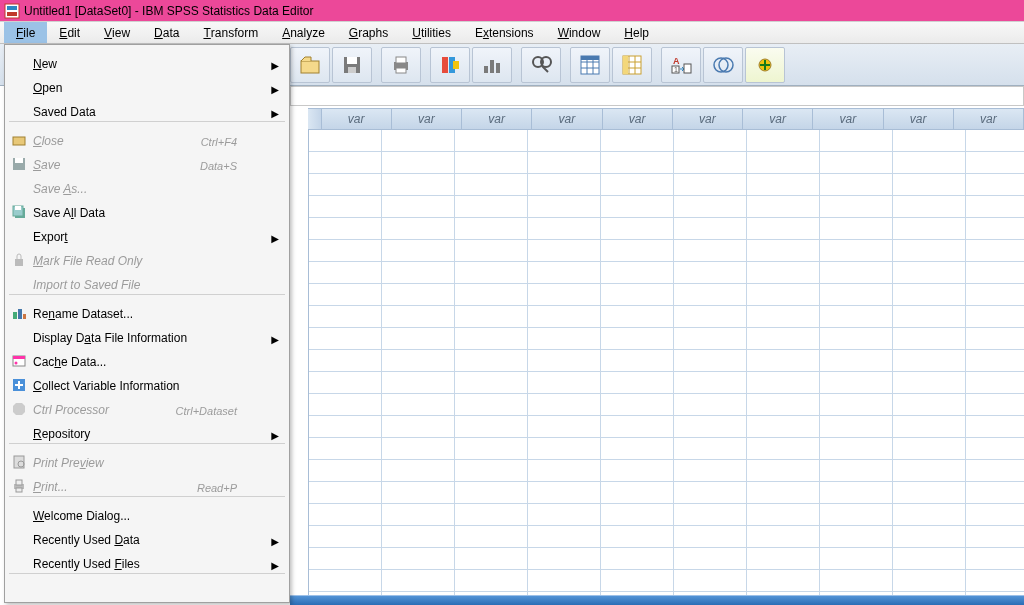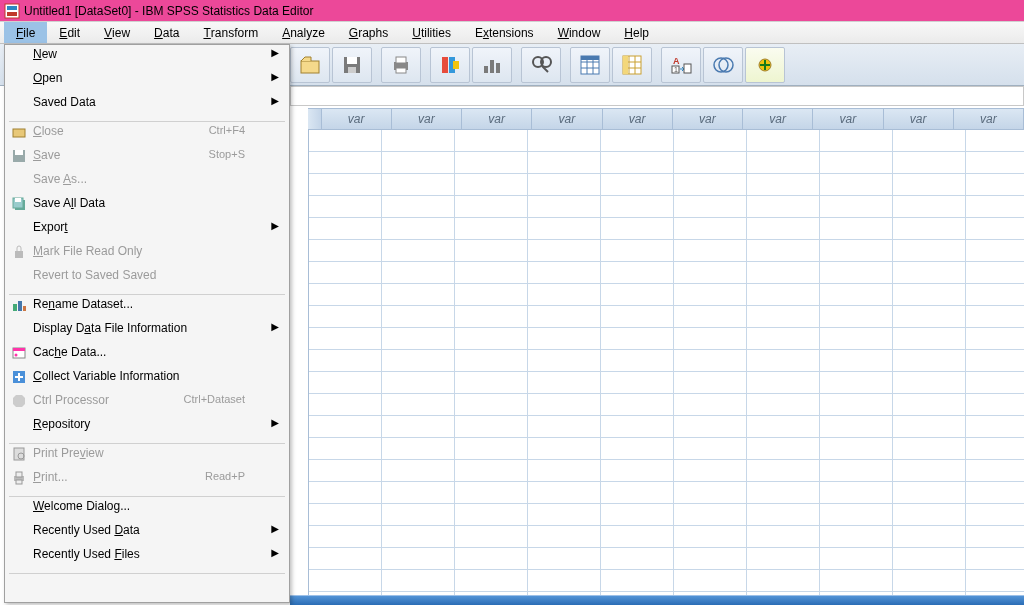--- a/index.html
+++ b/index.html
@@ -17,23 +17,23 @@
   .toolbar { height: 42px; background: linear-gradient(#e8eef5, #d5e0ec); display: flex; align-items: center; padding-left: 290px; border-bottom: 1px solid #a0b0c0; gap:1px;}
   .tool-btn { width: 40px; height: 36px; background: linear-gradient(#f0f4fa, #dde6f0); border: 1px solid #b8c4d4; border-radius: 2px; display: flex; align-items: center; justify-content: center; margin-right: 1px;}
   .tool-group-sep { width: 6px; }
   
   .name-field-row { height: 22px; background: #fff; display:flex; }
   .name-field { margin-left: 290px; border: 1px solid #c8c8c8; height: 20px; flex: 1; background:#fff; }
   
   .content { position: relative; height: calc(605px - 22px - 22px - 42px - 22px - 10px); }
   
   .dropdown { position: absolute; left: 4px; top: 44px; width: 286px; background: #f5f5f5; border: 1px solid #a0a0a0; box-shadow: 2px 2px 4px rgba(0,0,0,.25); z-index: 100; padding-top:2px; padding-bottom:2px;}
-  .dd-item { display: flex; align-items: flex-start; height: 24px; padding: 0 10px 0 28px; position: relative; cursor: default; color:#000; }
-  .dd-item.disabled { color: #9b9b9b; }
-  .dd-item .shortcut { position: absolute; right: 44px; color: #9b9b9b; font-size: 11px;}
+  .dd-item { display: flex; align-items: flex-end; height: 24px; padding: 0 10px 0 28px; position: relative; cursor: default; color:#000; }
+  .dd-item.disabled { color: #9b9b9b; font-style: italic; }
+  .dd-item .shortcut { position: absolute; right: 52px; color: #9b9b9b; font-size: 11px;}
   .dd-item .arrow { position: absolute; right: 10px; color: #000; font-size: 10px;}
   .dd-sep { height: 1px; background: #d0d0d0; margin: 2px 4px; }
   .dd-icon { position: absolute; left: 6px; width: 16px; height: 16px; display:flex; align-items:center; justify-content:center;}
   
   .grid-area { position: absolute; left: 290px; top: 0; right: 0; height: 100%; overflow: hidden; padding-left: 18px; }
   .col-headers { display: flex; height: 22px; background: linear-gradient(#dbe7f3, #c4d5e8); border-top:1px solid #a8bdd6; border-bottom: 1px solid #a8bdd6;}
   .col-hdr { width: 73px; border-right: 1px solid #a8bdd6; display:flex; align-items:center; justify-content:center; color:#5a6b7d; font-style: italic; font-size:12px;}
   .rownum-col { width: 14px; background: linear-gradient(90deg,#dbe7f3,#c4d5e8); border-right:1px solid #a8bdd6;}
   .grid-body { display:flex; height: calc(100% - 22px); }
   .cells { display:flex; }
@@ -191,21 +191,21 @@
       <span class="shortcut">Ctrl+F4</span>
     </div>
     <div class="dd-item disabled">
       <span class="dd-icon">
         <svg width="14" height="14">
           <rect x="1" y="1" width="12" height="12" fill="#9aa"></rect>
           <rect x="3" y="1" width="8" height="5" fill="#fff"></rect>
         </svg>
       </span>
       <span><span class="underline">S</span>ave</span>
-      <span class="shortcut">Stop+S</span>
+      <span class="shortcut">Data+S</span>
     </div>
     <div class="dd-item disabled">
       <span>Save <span class="underline">A</span>s...</span>
     </div>
     <div class="dd-item">
       <span class="dd-icon">
         <svg width="14" height="14">
           <rect x="3" y="3" width="10" height="10" fill="#6a9"></rect>
           <rect x="1" y="1" width="10" height="10" fill="#9cc" stroke="#6a9"></rect>
           <rect x="3" y="1" width="6" height="4" fill="#fff"></rect>
@@ -220,21 +220,21 @@
     <div class="dd-item disabled">
       <span class="dd-icon">
         <svg width="14" height="14">
           <rect x="3" y="6" width="8" height="7" fill="#bbb"></rect>
           <path d="M5 6 L5 3 A2 2 0 0 1 9 3 L9 6" fill="none" stroke="#bbb"></path>
         </svg>
       </span>
       <span><span class="underline">M</span>ark File Read Only</span>
     </div>
     <div class="dd-item disabled">
-      <span>Revert to Saved Saved</span>
+      <span>Import to Saved File</span>
     </div>
     <div class="dd-sep"></div>
     <div class="dd-item">
       <span class="dd-icon">
         <svg width="14" height="14">
           <rect x="1" y="6" width="4" height="7" fill="#4a7"></rect>
           <rect x="6" y="3" width="4" height="10" fill="#47a"></rect>
           <rect x="11" y="8" width="3" height="5" fill="#c74"></rect>
         </svg>
       </span>

